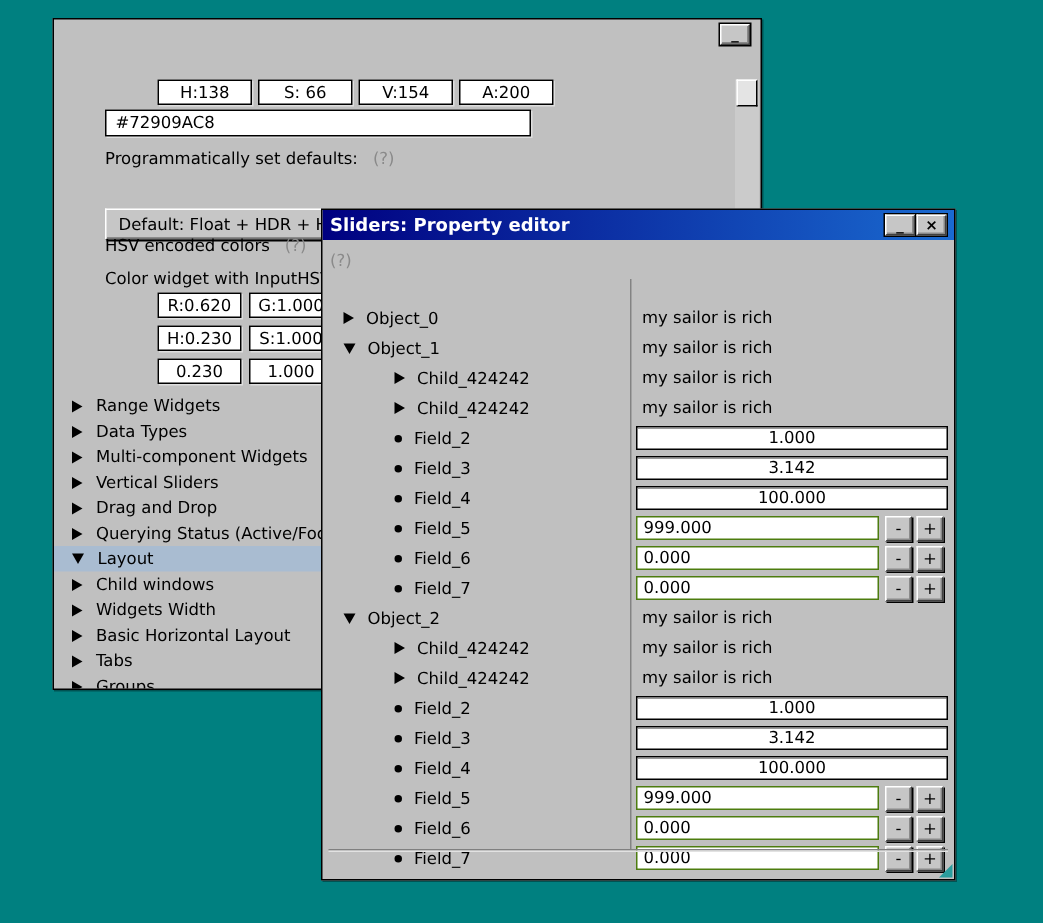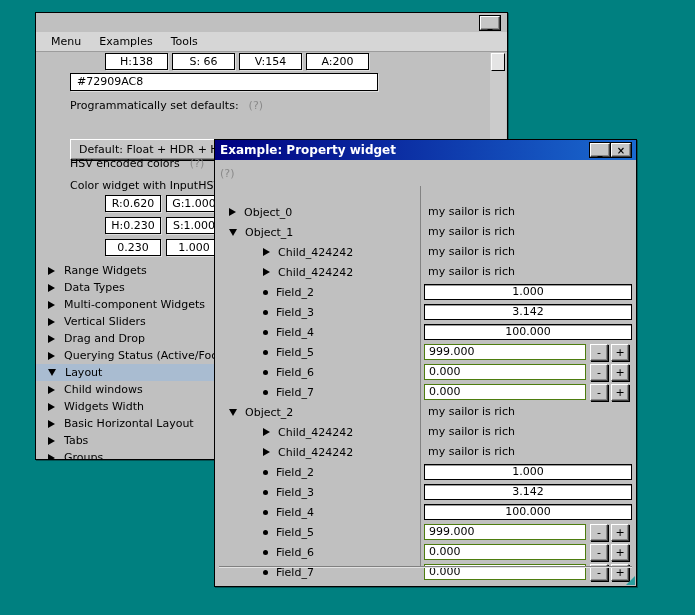--- a/index.html
+++ b/index.html
@@ -32,21 +32,21 @@
   }
   .menu-item{padding:2px 9px;}
   .dfield{
     display:inline-block;box-sizing:border-box;width:63px;height:17px;margin-right:4px;
     background:#fff;border:1px solid #000;box-shadow:1px 1px 0 #dedede;
     text-align:center;line-height:15px;overflow:hidden;white-space:nowrap;
   }
   .w56 .dfield{width:56px;margin-right:5px;}
   .abs{position:absolute;margin-left:35px;}
   .hexfield{
-    position:absolute;box-sizing:border-box;left:34px;top:60px;width:308px;height:18px;
+    position:absolute;box-sizing:border-box;left:34px;top:60px;width:284px;height:18px;
     background:#fff;border:1px solid #000;box-shadow:1px 1px 0 #dedede;
     line-height:16px;padding-left:6px;white-space:nowrap;
   }
   .lbl{position:absolute;white-space:nowrap;}
   .help{color:#8a8a8a;margin-left:10px;}
   .pushbtn{
     position:absolute;box-sizing:border-box;height:21px;
     background:#c6c6c6;border:1px solid;border-color:#fff #404040 #404040 #fff;
     box-shadow:inset -1px -1px 0 #8a8a8a,1px 1px 0 #000;
     font-family:"DejaVu Sans",sans-serif;font-size:11px;color:#000;
@@ -110,25 +110,20 @@
   .btn-plus{left:396px;}
   #pe-grip{position:absolute;right:1px;bottom:1px;width:0;height:0;
     border-bottom:9px solid #2a9d9d;border-left:9px solid transparent;}
 </style>
 </head>
 <body>
 
 <div class="window" id="demo-window">
   <button class="title-btn" id="demo-collapse">_</button>
 
-  <div class="menubar">
-    <span class="menu-item"><span>Menu</span></span>
-      <span class="menu-item"><span>Examples</span></span>
-      <span class="menu-item"><span>Tools</span></span>
-  </div>
 
   <div class="abs" style="left:34px;top:40px;white-space:nowrap;">
     <span class="dfield"><span>H:138</span></span><span class="dfield"><span>S: 66</span></span><span class="dfield"><span>V:154</span></span><span class="dfield"><span>A:200</span></span>
   </div>
 
   <div class="hexfield">#72909AC8</div>
 
   <div class="lbl" style="left:34px;top:86px;">
     <span>Programmatically set defaults:</span><span class="help">(?)</span>
   </div>
@@ -213,21 +208,21 @@
       </div>
   </div>
 
   <div class="scrolltrack">
     <div class="scrollgrab"></div>
   </div>
 </div>
 
 <div class="window" id="pe-window">
   <div class="titlebar">
-    <span>Example: Property widget</span>
+    <span>Sliders: Property editor</span>
   </div>
   <button class="title-btn" id="pe-collapse">_</button>
   <button class="title-btn" id="pe-close">×</button>
 
   <div id="pe-help">(?)</div>
 
   <div id="pe-rows">
     <div class="pe-row t-node a-right">
         <div class="pe-node">
           <span class="glyph glyph-right"></span>

